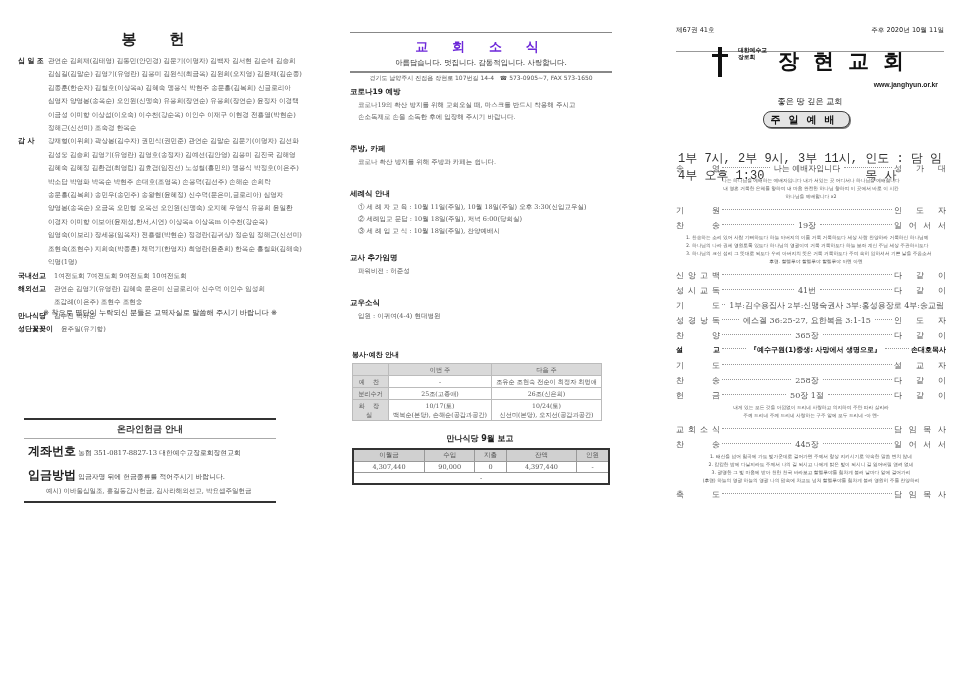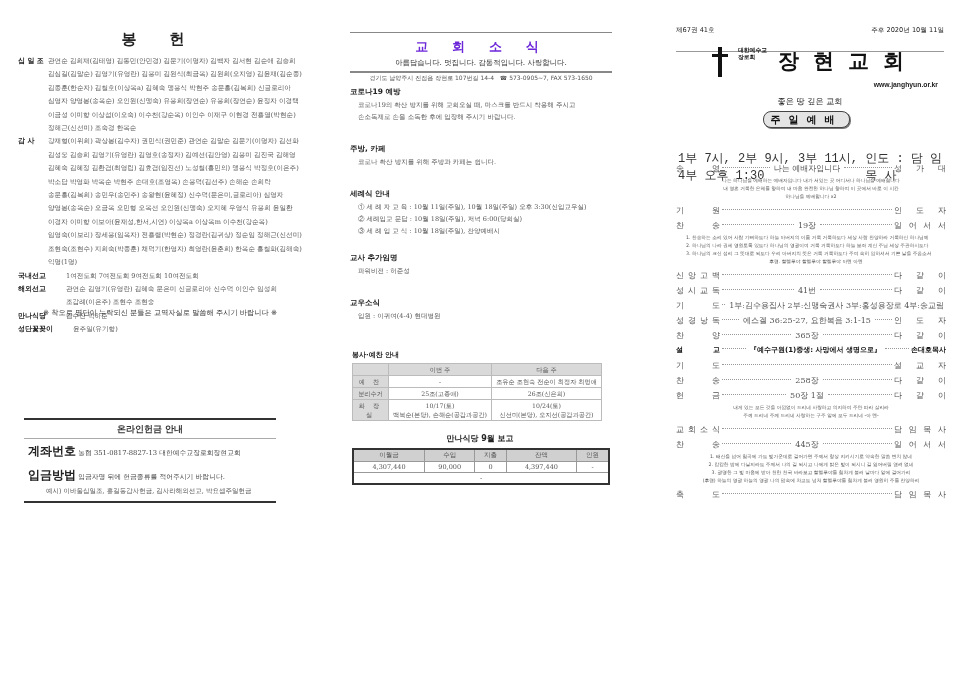--- a/index.html
+++ b/index.html
@@ -6,21 +6,21 @@
 body{width:960px;height:679px;background:#fff;font-family:"DejaVu Serif","Liberation Serif",serif;color:#333;position:relative;overflow:hidden}
 .panel{position:absolute;top:0;height:679px}
 #p1{left:0;width:320px}
 #p2{left:330px;width:300px}
 #p3{left:660px;width:300px}
 
 .title1{position:absolute;top:30px;left:0;width:320px;text-align:center;font-size:15px;font-weight:bold;letter-spacing:14px;font-family:"DejaVu Sans",sans-serif;color:#222}
 .dlist{position:absolute;top:55px;left:18px;width:296px;font-size:6.6px;line-height:13.4px}
 .drow{display:flex}
 .dlabel{width:30px;flex:none;font-weight:bold;font-family:"DejaVu Sans",sans-serif;font-size:7px;color:#222;white-space:nowrap}
-.dlabel.wide{width:auto;margin-right:20px}
+.dlabel.wide{width:auto;margin-right:8px}
 .dtext{flex:1;color:#555}
 .dtext div{white-space:nowrap;overflow:hidden}
 .note1{position:absolute;top:308px;left:0;width:320px;text-align:center;font-family:"DejaVu Sans",sans-serif;font-size:7.2px;color:#333}
 .online{position:absolute;top:418px;left:24px;width:252px;border-top:2px solid #333;border-bottom:2px solid #333}
 .online h3{font-family:"DejaVu Sans",sans-serif;font-size:9px;text-align:center;padding:3px 0 2px;border-bottom:1px solid #aaa}
 .online .row{font-size:6.8px;padding:4px 4px 0;color:#444}
 .online .row b{font-family:Liberation Sans, sans-serif;font-size:12px;color:#222}
 .online .sub{font-size:6.5px;padding:3px 4px 5px 22px;color:#555}
 
 .hdr2{position:absolute;top:32px;left:20px;width:262px;border-top:1px solid #888;border-bottom:2px solid #888;text-align:center}

